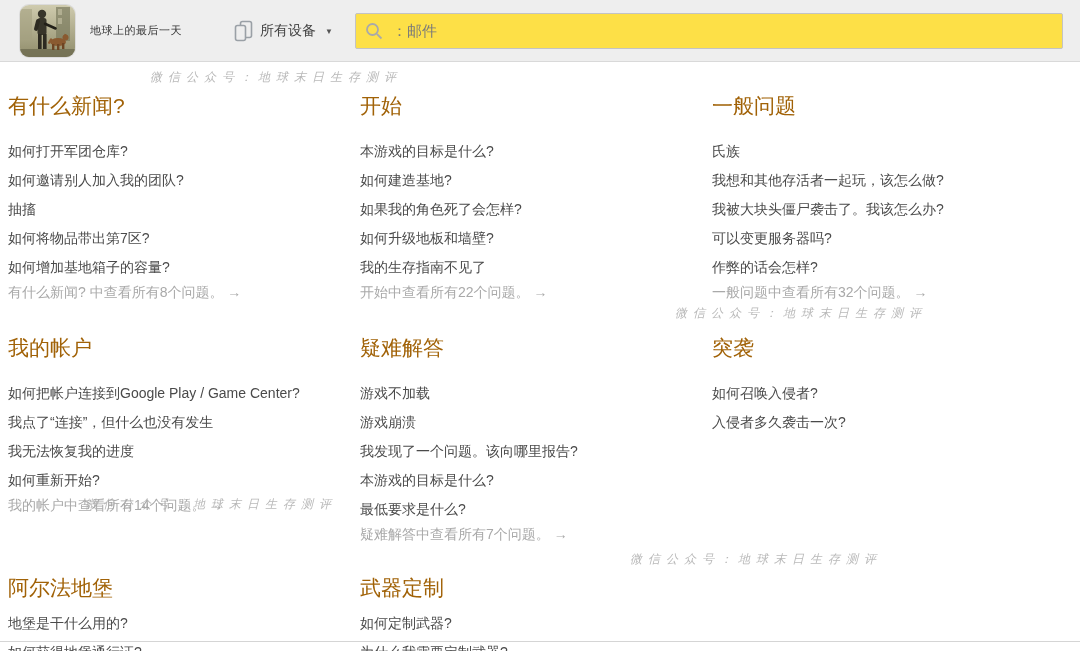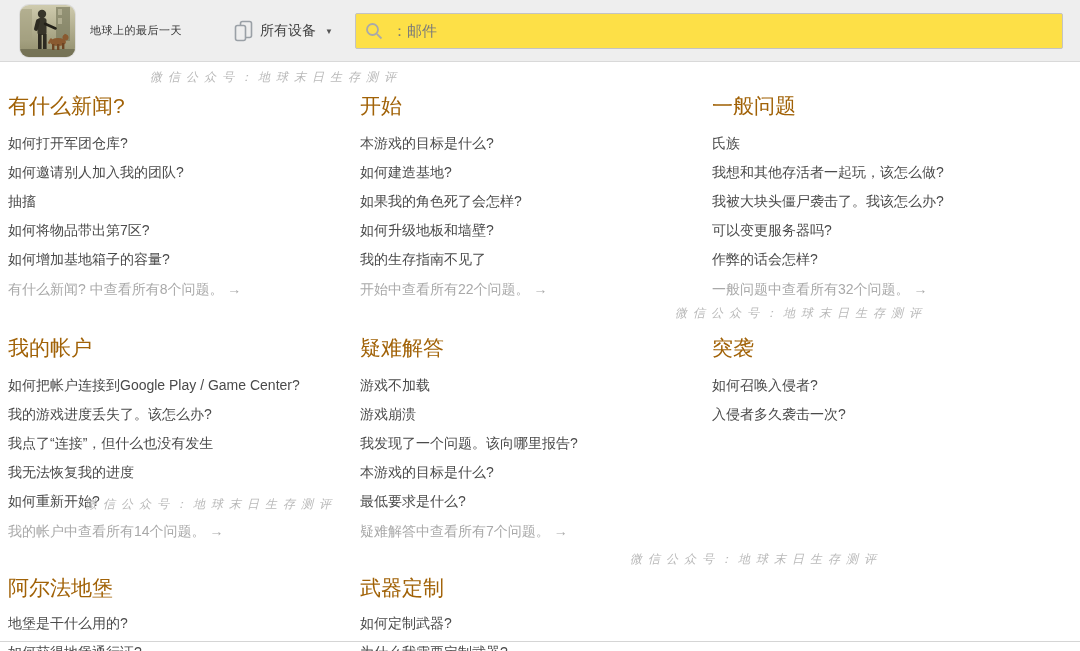--- a/index.html
+++ b/index.html
@@ -18,25 +18,25 @@
   .searchbox input { width:100%; height:100%; background:#fde047; border:1px solid #c3c3c3; border-radius:2px;
                      padding:0 10px 0 36px; font-size:15px; color:#7a7a7a; outline:none;
                      font-family:"Liberation Sans","DejaVu Sans",sans-serif; }
   .search-icon { position:absolute; left:9px; top:8px; width:20px; height:20px; pointer-events:none; }
 
   
   .main { padding:31px 0 0 8px; }
   .faq-grid { display:grid; grid-template-columns:332px 332px 332px; column-gap:20px;
               grid-template-rows:242px 240px auto; }
   .faq-section h2 { font-size:21px; line-height:26px; font-weight:400; color:#a16207; cursor:pointer; }
-  .faq-section ul { list-style:none; margin-top:10px; }
+  .faq-section ul { list-style:none; margin-top:18px; }
   .faq-grid .faq-section:nth-child(n+7) ul { margin-top:8px; }
   .faq-section li { height:29px; display:flex; align-items:center; }
   .faq-section li a { font-size:14px; color:#4a4a4a; text-decoration:none; cursor:pointer; }
-  .view-all { margin-top:5px; line-height:20px; }
+  .view-all { line-height:20px; }
   .view-all a { font-size:14px; color:#a9a9a9; text-decoration:none; cursor:pointer; }
 
   
   .watermark { position:absolute; font-size:12px; font-style:italic; letter-spacing:6px;
                color:rgba(168,168,168,.8); white-space:nowrap; pointer-events:none; }
   .w1 { left:150px; top:69px; }
   .w2 { left:675px; top:305px; }
   .w3 { left:85px;  top:496px; }
   .w4 { left:630px; top:551px; }
 
@@ -169,23 +169,20 @@
     </div>
   </section>
 
   <section class="faq-section">
     <h2>我的帐户</h2>
     <ul>
           <li>
             <a href="#">如何把帐户连接到Google Play / Game Center?</a>
           </li>
           <li>
-            <a href="#">我的游戏进度丢失了。该怎么办?</a>
-          </li>
-          <li>
             <a href="#">我点了“连接”，但什么也没有发生</a>
           </li>
           <li>
             <a href="#">我无法恢复我的进度</a>
           </li>
           <li>
             <a href="#">如何重新开始?</a>
           </li>
         </ul>
     <div class="view-all">

